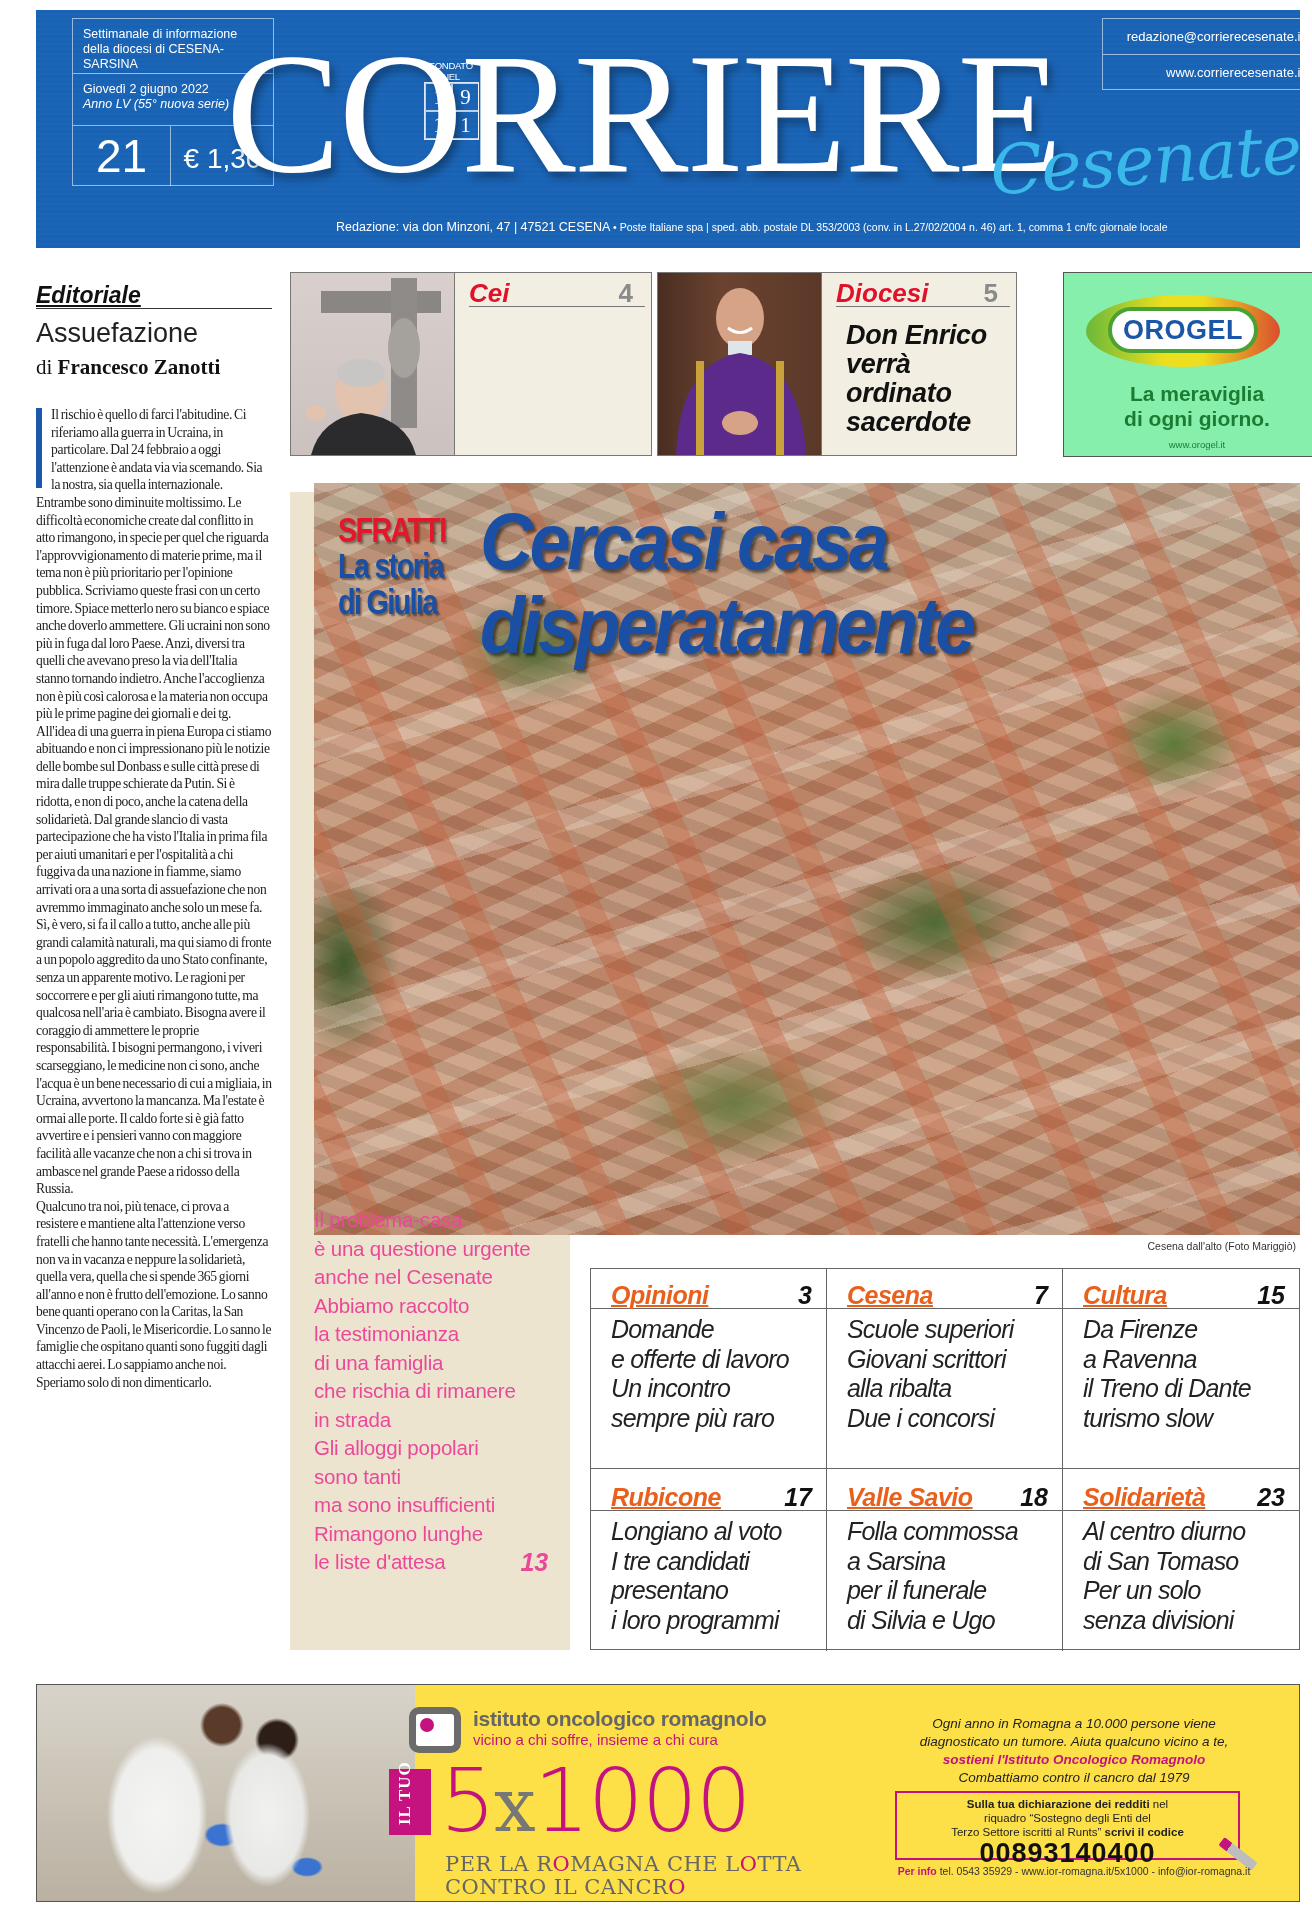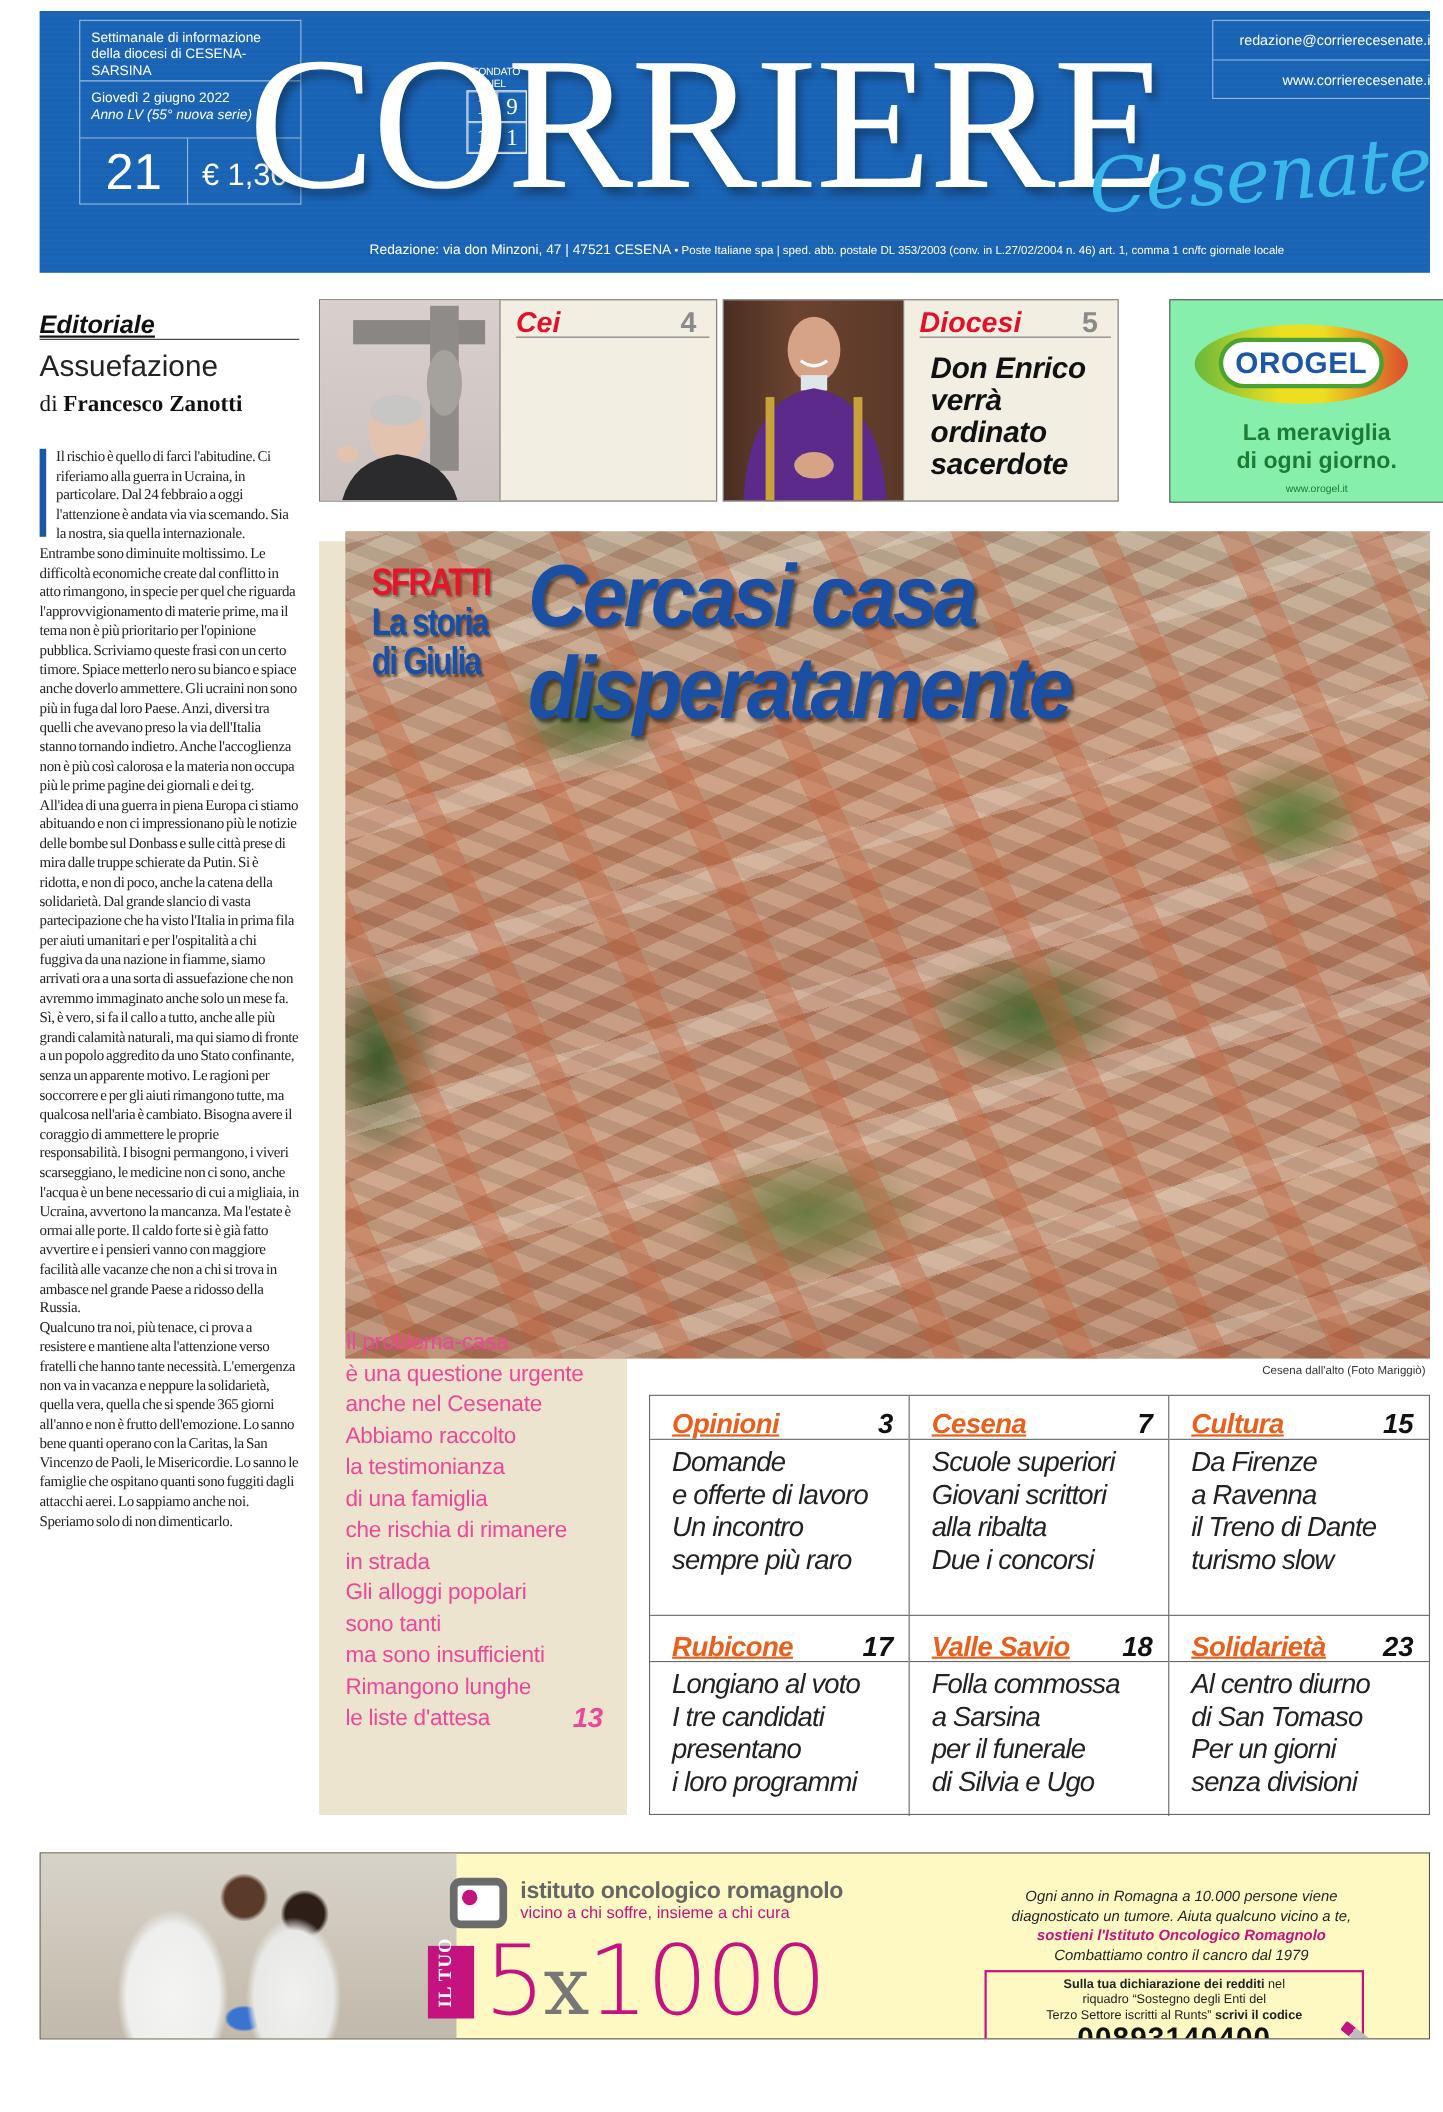--- a/index.html
+++ b/index.html
@@ -102,21 +102,21 @@
   .idx-cell:nth-child(3n) { border-right: none; }
   .idx-cell.top { border-bottom: 1px solid #666; }
   .idx-cell .kbar { position: absolute; left: 0; right: 0; top: 12px; height: 28px; border-bottom: 1px solid #666; }
   .idx-cell.bottom .kbar { top: 0; height: 42px; }
   .idx-cell .kbar .k { position: absolute; left: 20px; bottom: -2px; font-size: 25px; font-weight: bold; font-style: italic; color: #e8601c; text-decoration: underline; text-underline-offset: 1px; letter-spacing: -0.5px; }
   .idx-cell .kbar .n { position: absolute; right: 14px; bottom: -2px; font-size: 25px; font-weight: bold; font-style: italic; color: #111; }
   .idx-cell .txt { position: absolute; left: 20px; top: 46px; font-size: 25px; font-style: italic; font-weight: 300; line-height: 29.5px; color: #222; letter-spacing: -0.8px; white-space: nowrap; }
   .idx-cell.bottom .txt { top: 48px; }
 
   
-  .ior { position: absolute; left: 36px; top: 1684px; width: 1264px; height: 170px; border: 1px solid #555; background: #fef9c3; overflow: hidden; }
+  .ior { position: absolute; left: 36px; top: 1684px; width: 1264px; height: 218px; border: 1px solid #555; background: #fde047; overflow: hidden; }
   .ior-photo {
     position: absolute; left: 0; top: 0; width: 378px; height: 222px;
     background:
       radial-gradient(ellipse 70px 110px at 120px 130px, #f4f4f2 0%, #eeeeec 60%, transparent 72%),
       radial-gradient(ellipse 60px 100px at 230px 130px, #f1f1ef 0%, #e8e8e6 60%, transparent 72%),
       radial-gradient(circle 22px at 185px 40px, #5a3b2a 0%, #5a3b2a 80%, transparent 100%),
       radial-gradient(circle 22px at 240px 55px, #2d1e18 0%, #2d1e18 80%, transparent 100%),
       radial-gradient(ellipse 18px 12px at 185px 150px, #3a73d0 0%, #3a73d0 80%, transparent 100%),
       radial-gradient(ellipse 16px 10px at 270px 182px, #3a73d0 0%, #3a73d0 80%, transparent 100%),
       linear-gradient(180deg, #d8d3ca 0%, #c9c2b5 50%, #b9b0a0 100%);
@@ -341,21 +341,21 @@
       </div>
   </div>
   <div class="idx-cell bottom">
     <div class="kbar">
         <span class="k">Solidarietà</span>
         <span class="n">23</span>
       </div>
     <div class="txt">
         <div>Al centro diurno</div>
         <div>di San Tomaso</div>
-        <div>Per un giorni</div>
+        <div>Per un solo</div>
         <div>senza divisioni</div>
       </div>
   </div>
 </section>
 
 <aside class="ior">
   <div class="ior-photo"></div>
   <div class="ior-logo" style="left:372px; top:22px;"></div>
   <div class="ior-name" style="left:436px;">istituto oncologico romagnolo</div>
   <div class="ior-tagline" style="left:436px;">vicino a chi soffre, insieme a chi cura</div>

